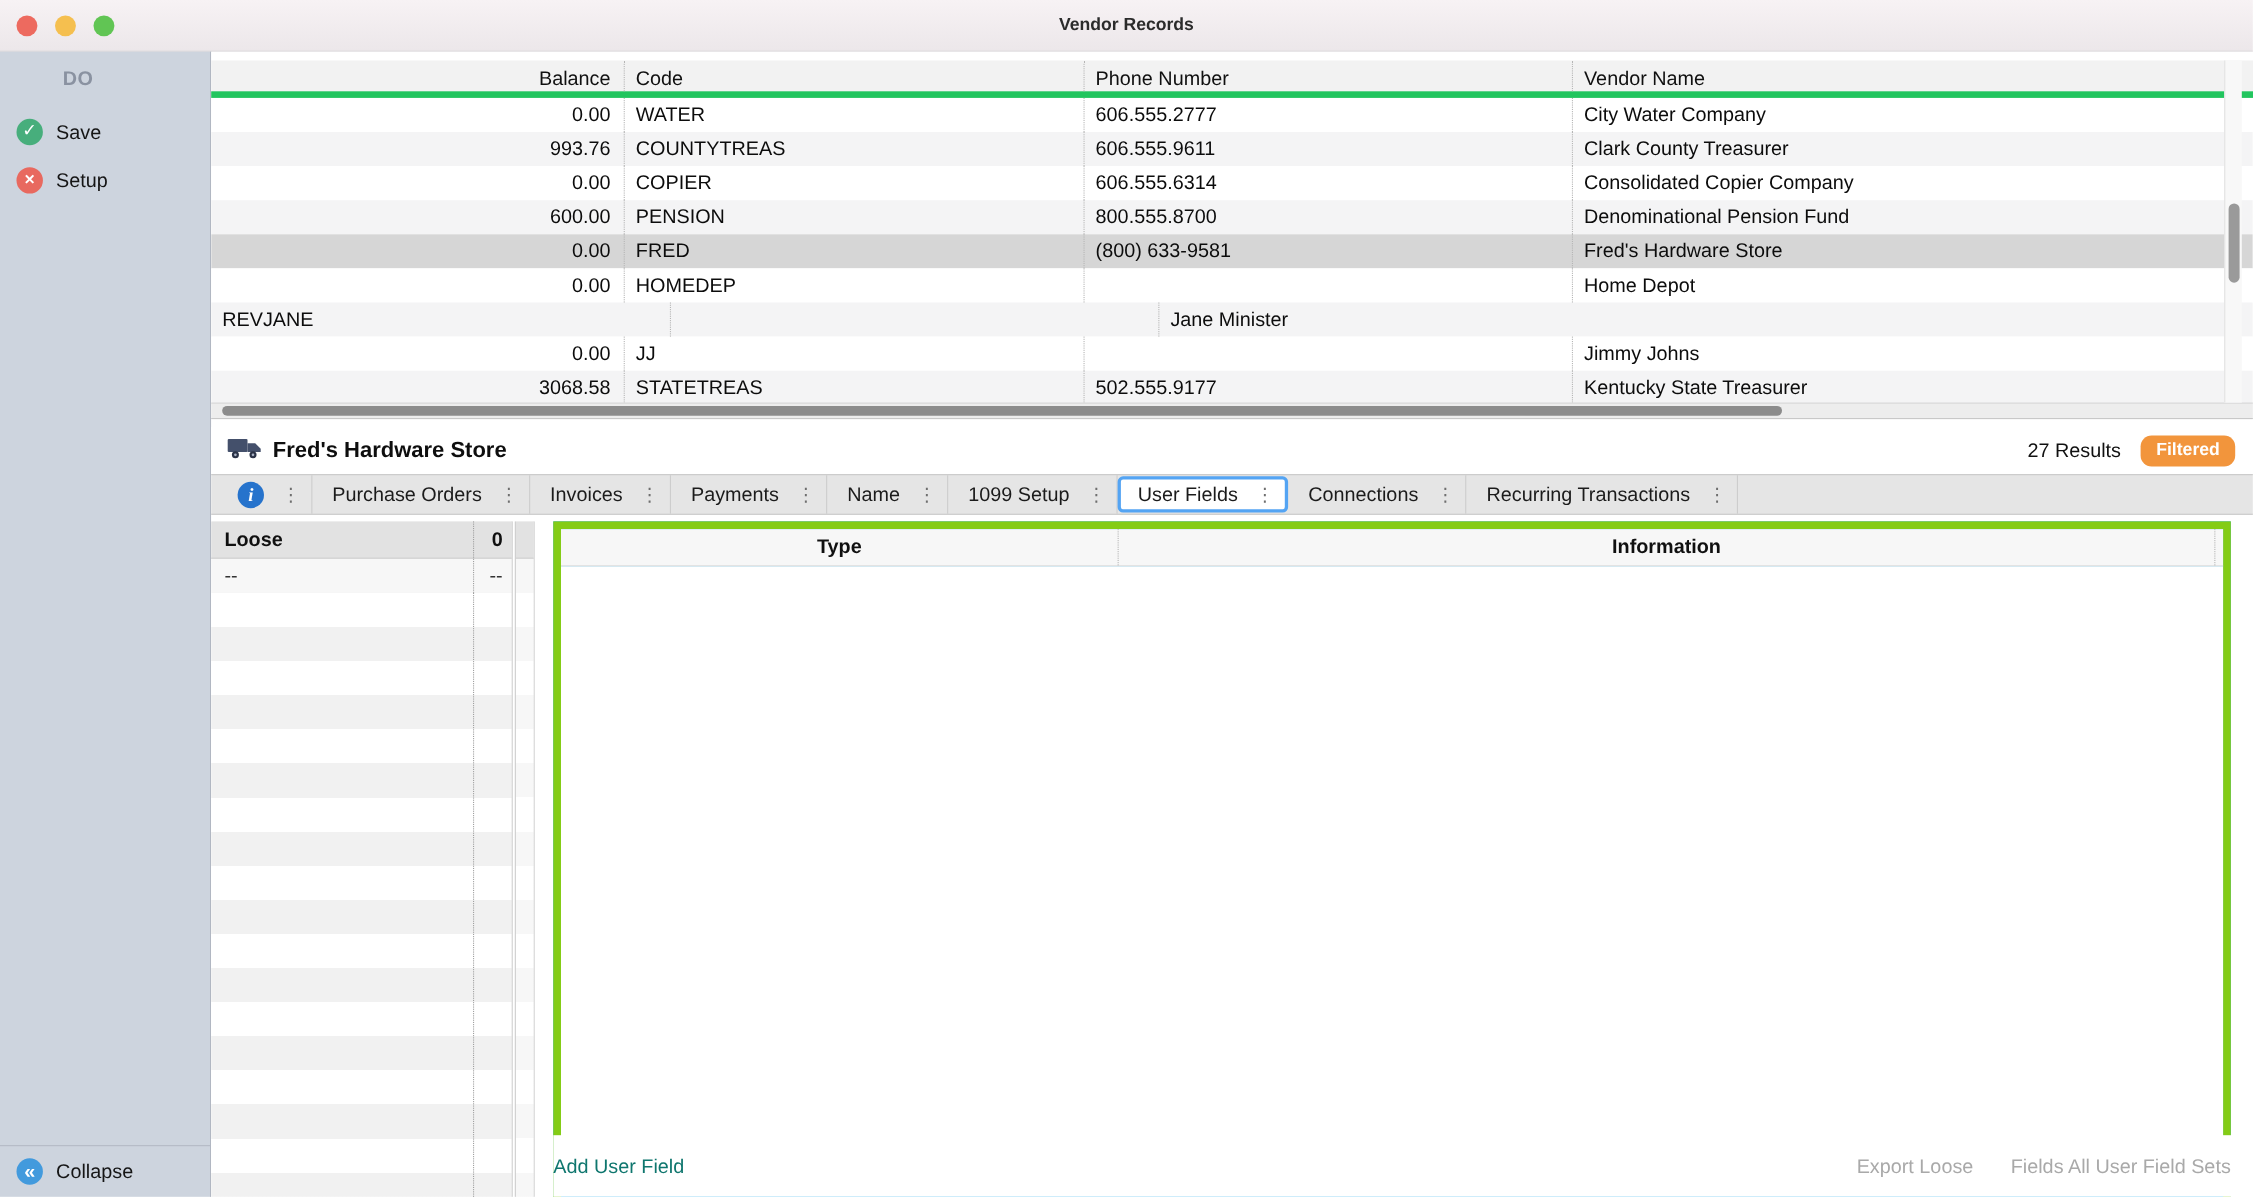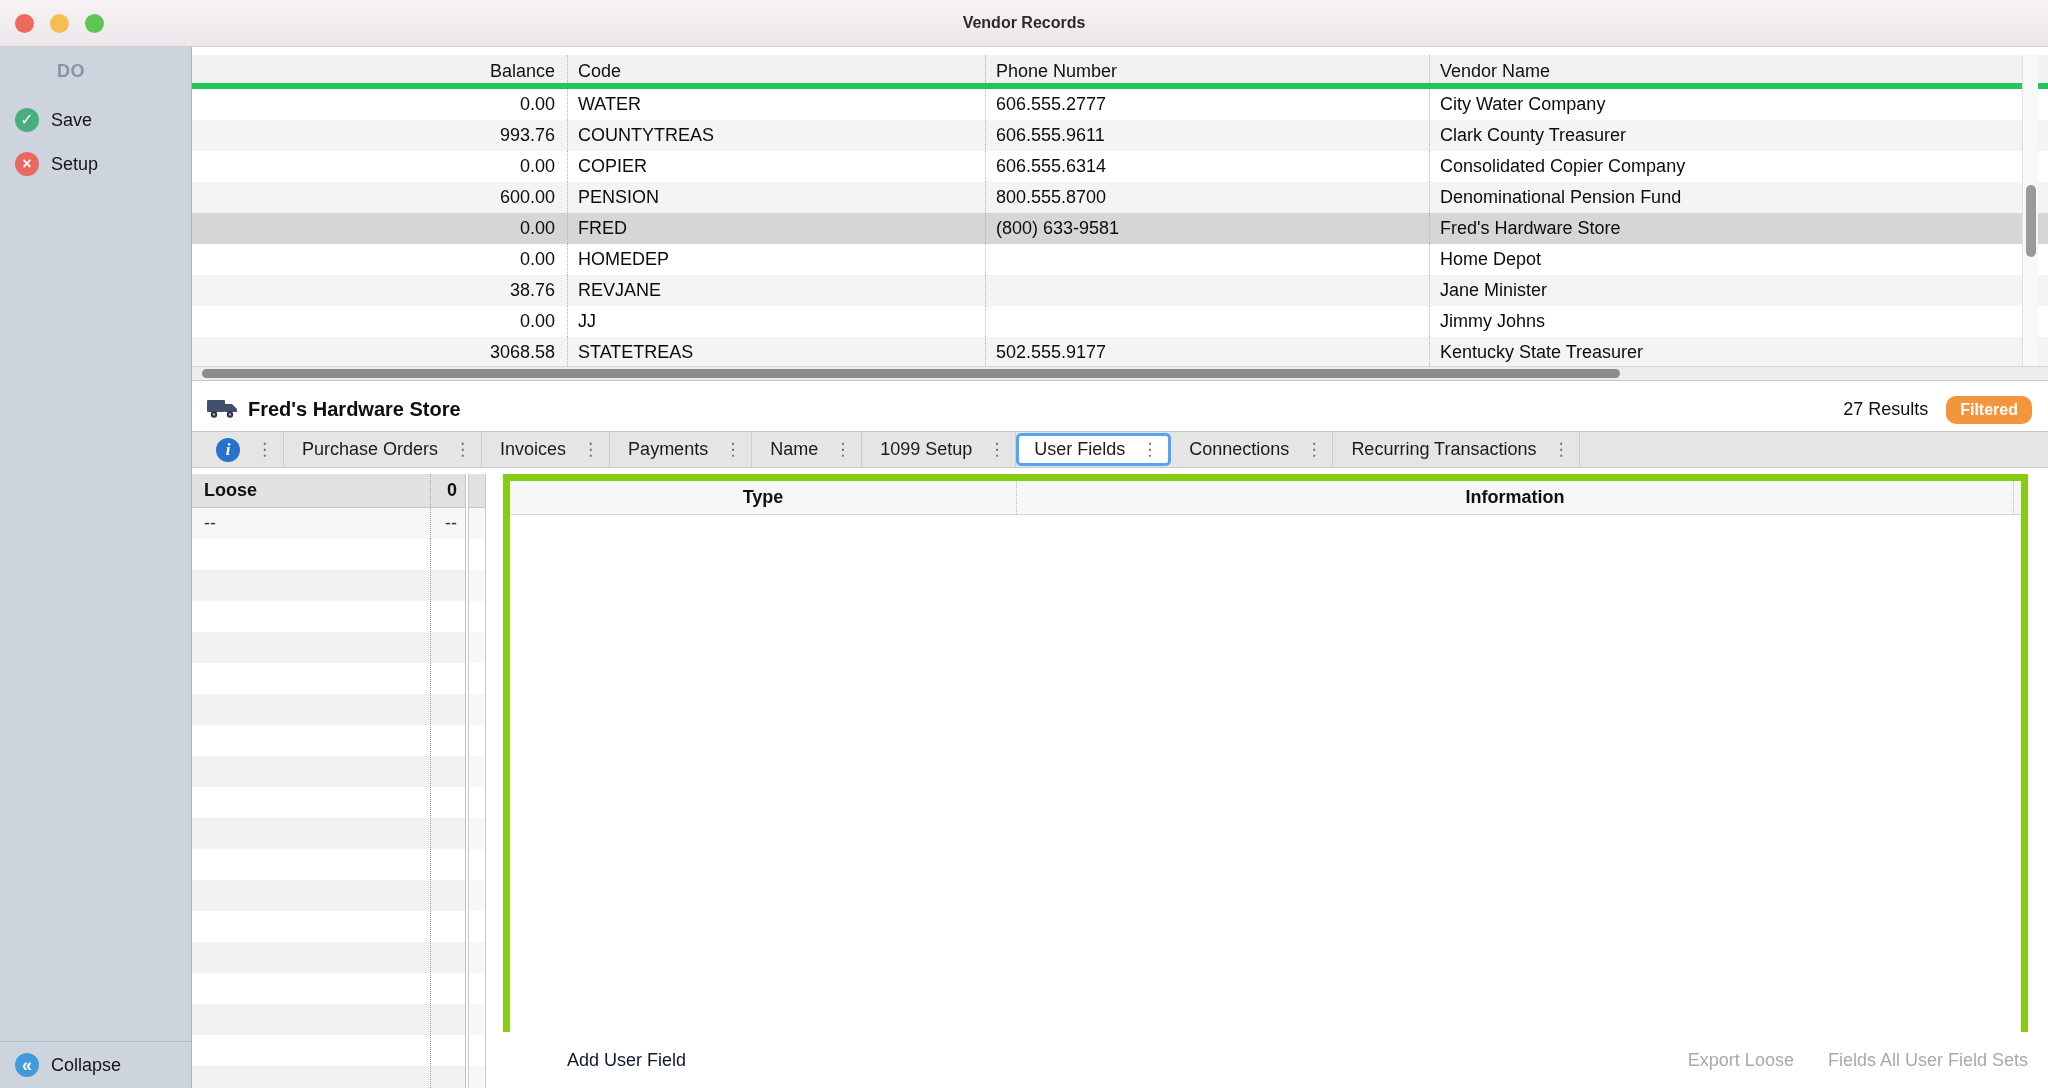--- a/index.html
+++ b/index.html
@@ -99,21 +99,21 @@
   .ufh{height:34px;background:#f7f7f7;border-bottom:1px solid #d6d6d6;display:flex;
     font-weight:700;font-size:18px;line-height:33px;color:#101010}
   .ufh .c1{width:507px;text-align:center;border-right:1px dotted #b5b5b5;cursor:pointer}
   .ufh .c2{width:997px;text-align:center;border-right:1px dotted #b5b5b5;cursor:pointer}
   .ufh .c3{flex:1}
   .ufbody{height:522px;background:#fff}
 
   
   .footer{position:absolute;left:311px;right:0;top:985px;height:56px;display:flex;
     align-items:center;font-size:18px;background:#fff}
-  .addlink{margin-left:64px;color:#0f172a;cursor:pointer}
+  .addlink{color:#0f766e;cursor:pointer}
   .fspacer{flex:1}
   .export{color:#a9a9a9;cursor:pointer}
   .export.second{margin-left:34px;margin-right:20px}
 </style>
 </head>
 <body>
 
 <div class="titlebar">
   <div class="traffic">
     <span class="light red"></span>
@@ -184,21 +184,20 @@
       <div class="cell w-phone">(800) 633-9581</div>
       <div class="cell w-name">Fred's Hardware Store</div>
     </div>
     <div class="vrow">
       <div class="cell w-bal">0.00</div>
       <div class="cell w-code">HOMEDEP</div>
       <div class="cell w-phone"></div>
       <div class="cell w-name">Home Depot</div>
     </div>
     <div class="vrow alt">
-      <div class="cell w-bal">38.76</div>
       <div class="cell w-code">REVJANE</div>
       <div class="cell w-phone"></div>
       <div class="cell w-name">Jane Minister</div>
     </div>
     <div class="vrow">
       <div class="cell w-bal">0.00</div>
       <div class="cell w-code">JJ</div>
       <div class="cell w-phone"></div>
       <div class="cell w-name">Jimmy Johns</div>
     </div>

